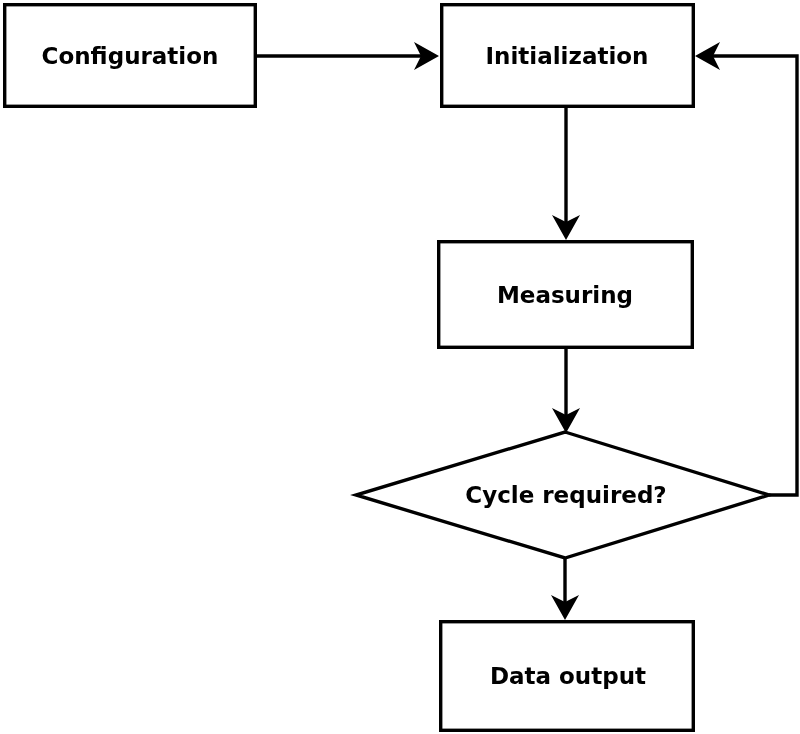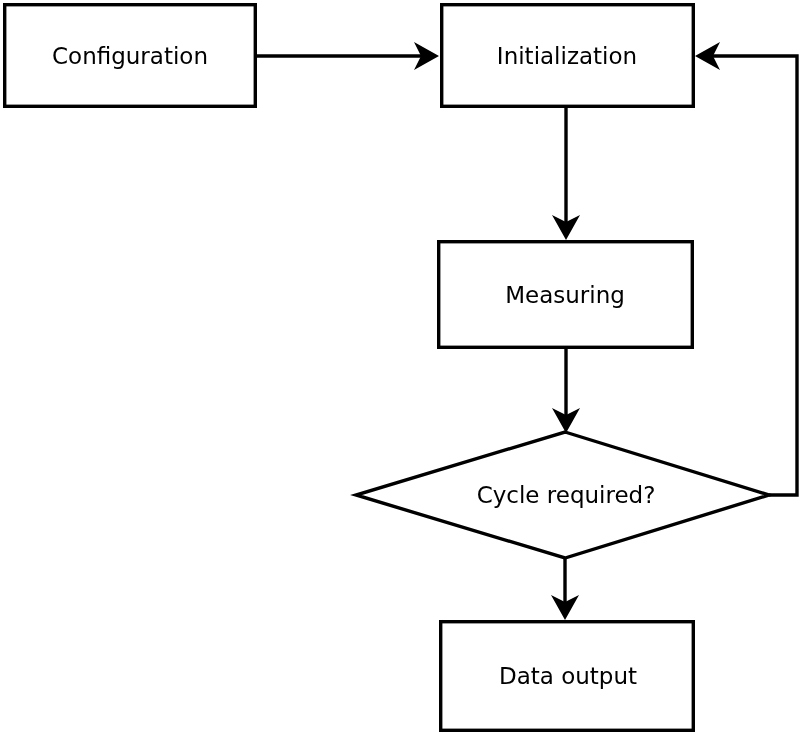--- a/index.html
+++ b/index.html
@@ -7,20 +7,21 @@
     padding: 0;
     background: #ffffff;
   }
   .canvas {
     position: relative;
     width: 800px;
     height: 734px;
     background: #ffffff;
     overflow: hidden;
     font-family: "DejaVu Sans", "Liberation Sans", sans-serif;
+    font-weight: bold;
   }
   svg { display: block; }
   .node-shape {
     fill: #ffffff;
     stroke: #000000;
     stroke-width: 3.4;
   }
   .edge-line {
     fill: none;
     stroke: #000000;

